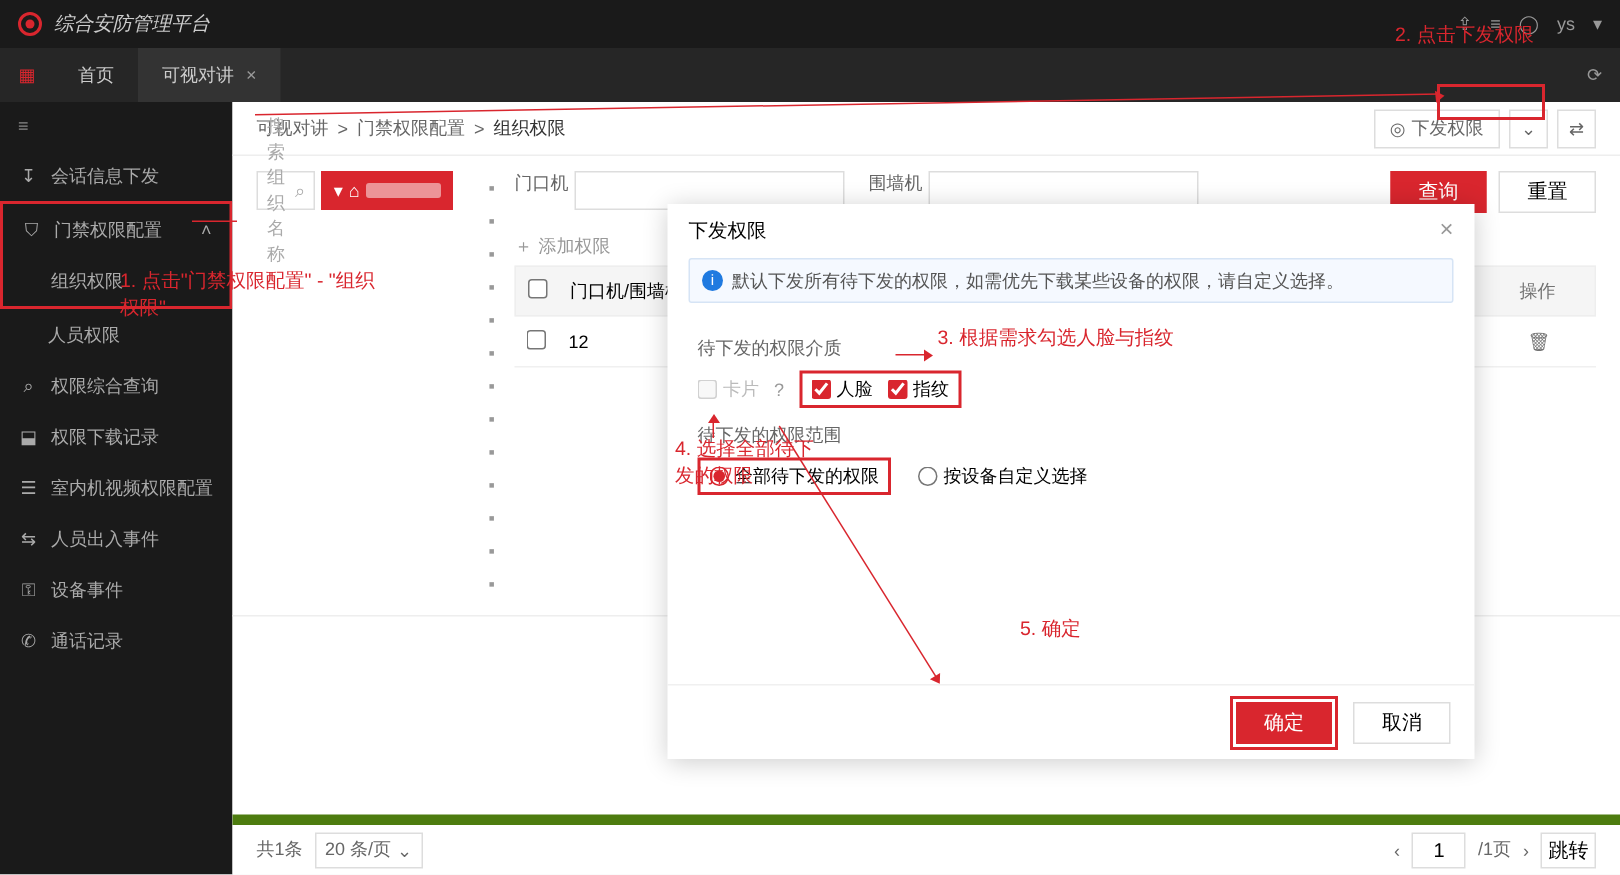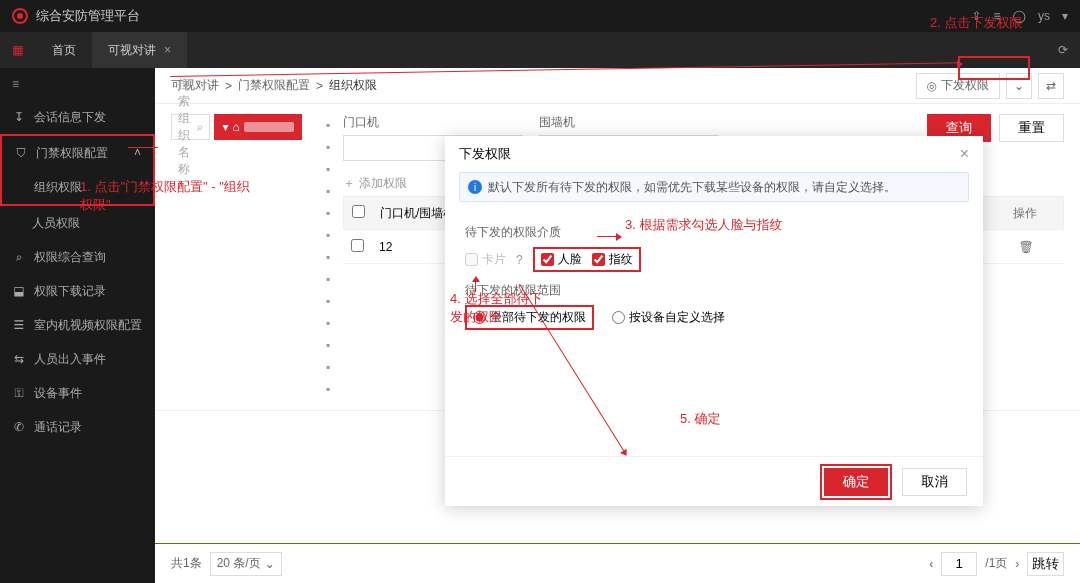--- a/index.html
+++ b/index.html
@@ -2,21 +2,21 @@
 <html><head>
 <meta charset="utf-8">
 <style>
 * { margin: 0; padding: 0; box-sizing: border-box; font-family: "Microsoft YaHei", Arial, sans-serif; }
 body { width: 1080px; height: 583px; background: #f5f5f5; overflow: hidden; font-size: 12px; position: relative; }
 
 
 .top-header { height: 32px; background: #1a1a1a; color: #ccc; display: flex; align-items: center; padding: 0 12px; }
 .logo-icon { width: 16px; height: 16px; border: 2px solid #d9262e; border-radius: 50%; margin-right: 8px; display: flex; align-items: center; justify-content: center; }
 .logo-icon::before { content: ''; width: 6px; height: 6px; background: #d9262e; border-radius: 50%; }
-.top-title { font-size: 13px; flex: 0 0 auto; }
+.top-title { font-size: 13px; flex: 0 0 auto; font-style: italic; }
 .top-spacer { flex: 1; }
 .top-icons { display: flex; gap: 12px; align-items: center; color: #999; }
 .top-icons span { cursor: pointer; }
 
 
 .tab-bar { height: 36px; background: #262626; display: flex; align-items: center; }
 .tab-grid-icon { width: 36px; height: 36px; display: flex; align-items: center; justify-content: center; color: #d9262e; }
 .tab { height: 36px; padding: 0 16px; display: flex; align-items: center; color: #ccc; gap: 8px; }
 .tab.active { background: #333; }
 .tab-close { color: #999; cursor: pointer; }
@@ -43,38 +43,38 @@
 .tree-panel { width: 160px; display: flex; flex-direction: row; gap: 4px; }
 .search-box { height: 26px; border: 1px solid #ddd; display: flex; align-items: center; padding: 0 6px; color: #aaa; justify-content: space-between; }
 .tree-root { height: 26px; background: #d9262e; color: #fff; display: flex; align-items: center; padding: 0 6px; gap: 4px; border: 2px solid #d9262e; }
 .tree-list { overflow: hidden; }
 .tree-item { height: 22px; display: flex; align-items: center; padding-left: 20px; gap: 4px; color: #777; }
 .blur { color: transparent; text-shadow: 0 0 4px #999; background: linear-gradient(90deg, #ddd, #eee); border-radius: 2px; height: 10px; width: 50px; }
 .blur-white { color: transparent; text-shadow: 0 0 4px rgba(255,255,255,0.7); background: rgba(255,255,255,0.5); border-radius: 2px; height: 10px; width: 50px; }
 
 .right-panel { flex: 1; padding-left: 12px; }
 .field-row { display: flex; gap: 16px; align-items: flex-start; margin-bottom: 10px; }
-.field { display: flex; flex-direction: column; gap: 4px; }
+.field { display: flex; flex-direction: row; gap: 4px; }
 .field label { color: #666; }
 .field input { height: 26px; width: 180px; border: 1px solid #ddd; padding: 0 6px; }
 .btn-row { margin-left: auto; display: flex; gap: 8px; align-items: flex-end; padding-left: 42px; }
 .btn { height: 28px; padding: 0 18px; border: 1px solid #ddd; background: #fff; cursor: pointer; }
 .btn.primary { background: #d9262e; color: #fff; border-color: #d9262e; }
 
 .toolbar { padding: 4px 0; color: #999; }
 .add-perm { display: inline-flex; align-items: center; gap: 4px; }
 
 .table-head { display: flex; align-items: center; height: 34px; background: #f5f5f5; border: 1px solid #eee; padding: 0 8px; gap: 8px; }
 .table-row { display: flex; align-items: center; height: 34px; border-bottom: 1px solid #f0f0f0; padding: 0 8px; gap: 8px; }
 .col-check { width: 20px; }
 .col-name { flex: 0 0 220px; }
 .col-ops { margin-left: auto; color: #737373; width: 60px; text-align: center; }
 .help-icon { color: #999; }
 
-.pagination { position: absolute; bottom: 0; left: 0; right: 0; height: 40px; border-top: 1px solid #4d7c0f; display: flex; align-items: center; padding: 0 16px; gap: 8px; color: #666; }
+.pagination { position: absolute; bottom: 0; left: 0; right: 0; height: 40px; border-top: 7px solid #4d7c0f; display: flex; align-items: center; padding: 0 16px; gap: 8px; color: #666; }
 .pagination .spacer { flex: 1; }
 .page-select { height: 24px; border: 1px solid #ddd; padding: 0 6px; display: inline-flex; align-items: center; gap: 4px; }
 .page-input { width: 36px; height: 24px; border: 1px solid #ddd; text-align: center; }
 .dialog { position: absolute; top: 136px; left: 445px; width: 538px; height: 370px; background: #fff; box-shadow: 0 2px 16px rgba(0,0,0,0.2); z-index: 10; display: flex; flex-direction: column; }
 .dialog-head { height: 36px; display: flex; align-items: center; padding: 0 14px; font-size: 13px; }
 .dialog-head .dclose { margin-left: auto; color: #999; cursor: pointer; font-size: 16px; }
 .dialog-info { height: 30px; background: #f5f9ff; border: 1px solid #d6e4f5; margin: 0 14px; padding: 0 8px; display: flex; align-items: center; gap: 6px; color: #555; border-radius: 2px; }
 .info-icon { width: 14px; height: 14px; background: #1f7ae0; color: #fff; border-radius: 50%; display: inline-flex; align-items: center; justify-content: center; font-size: 10px; }
 .dialog-body { padding: 12px 20px; flex: 1; }
 .section-title { color: #666; margin-bottom: 6px; margin-top: 10px; }

